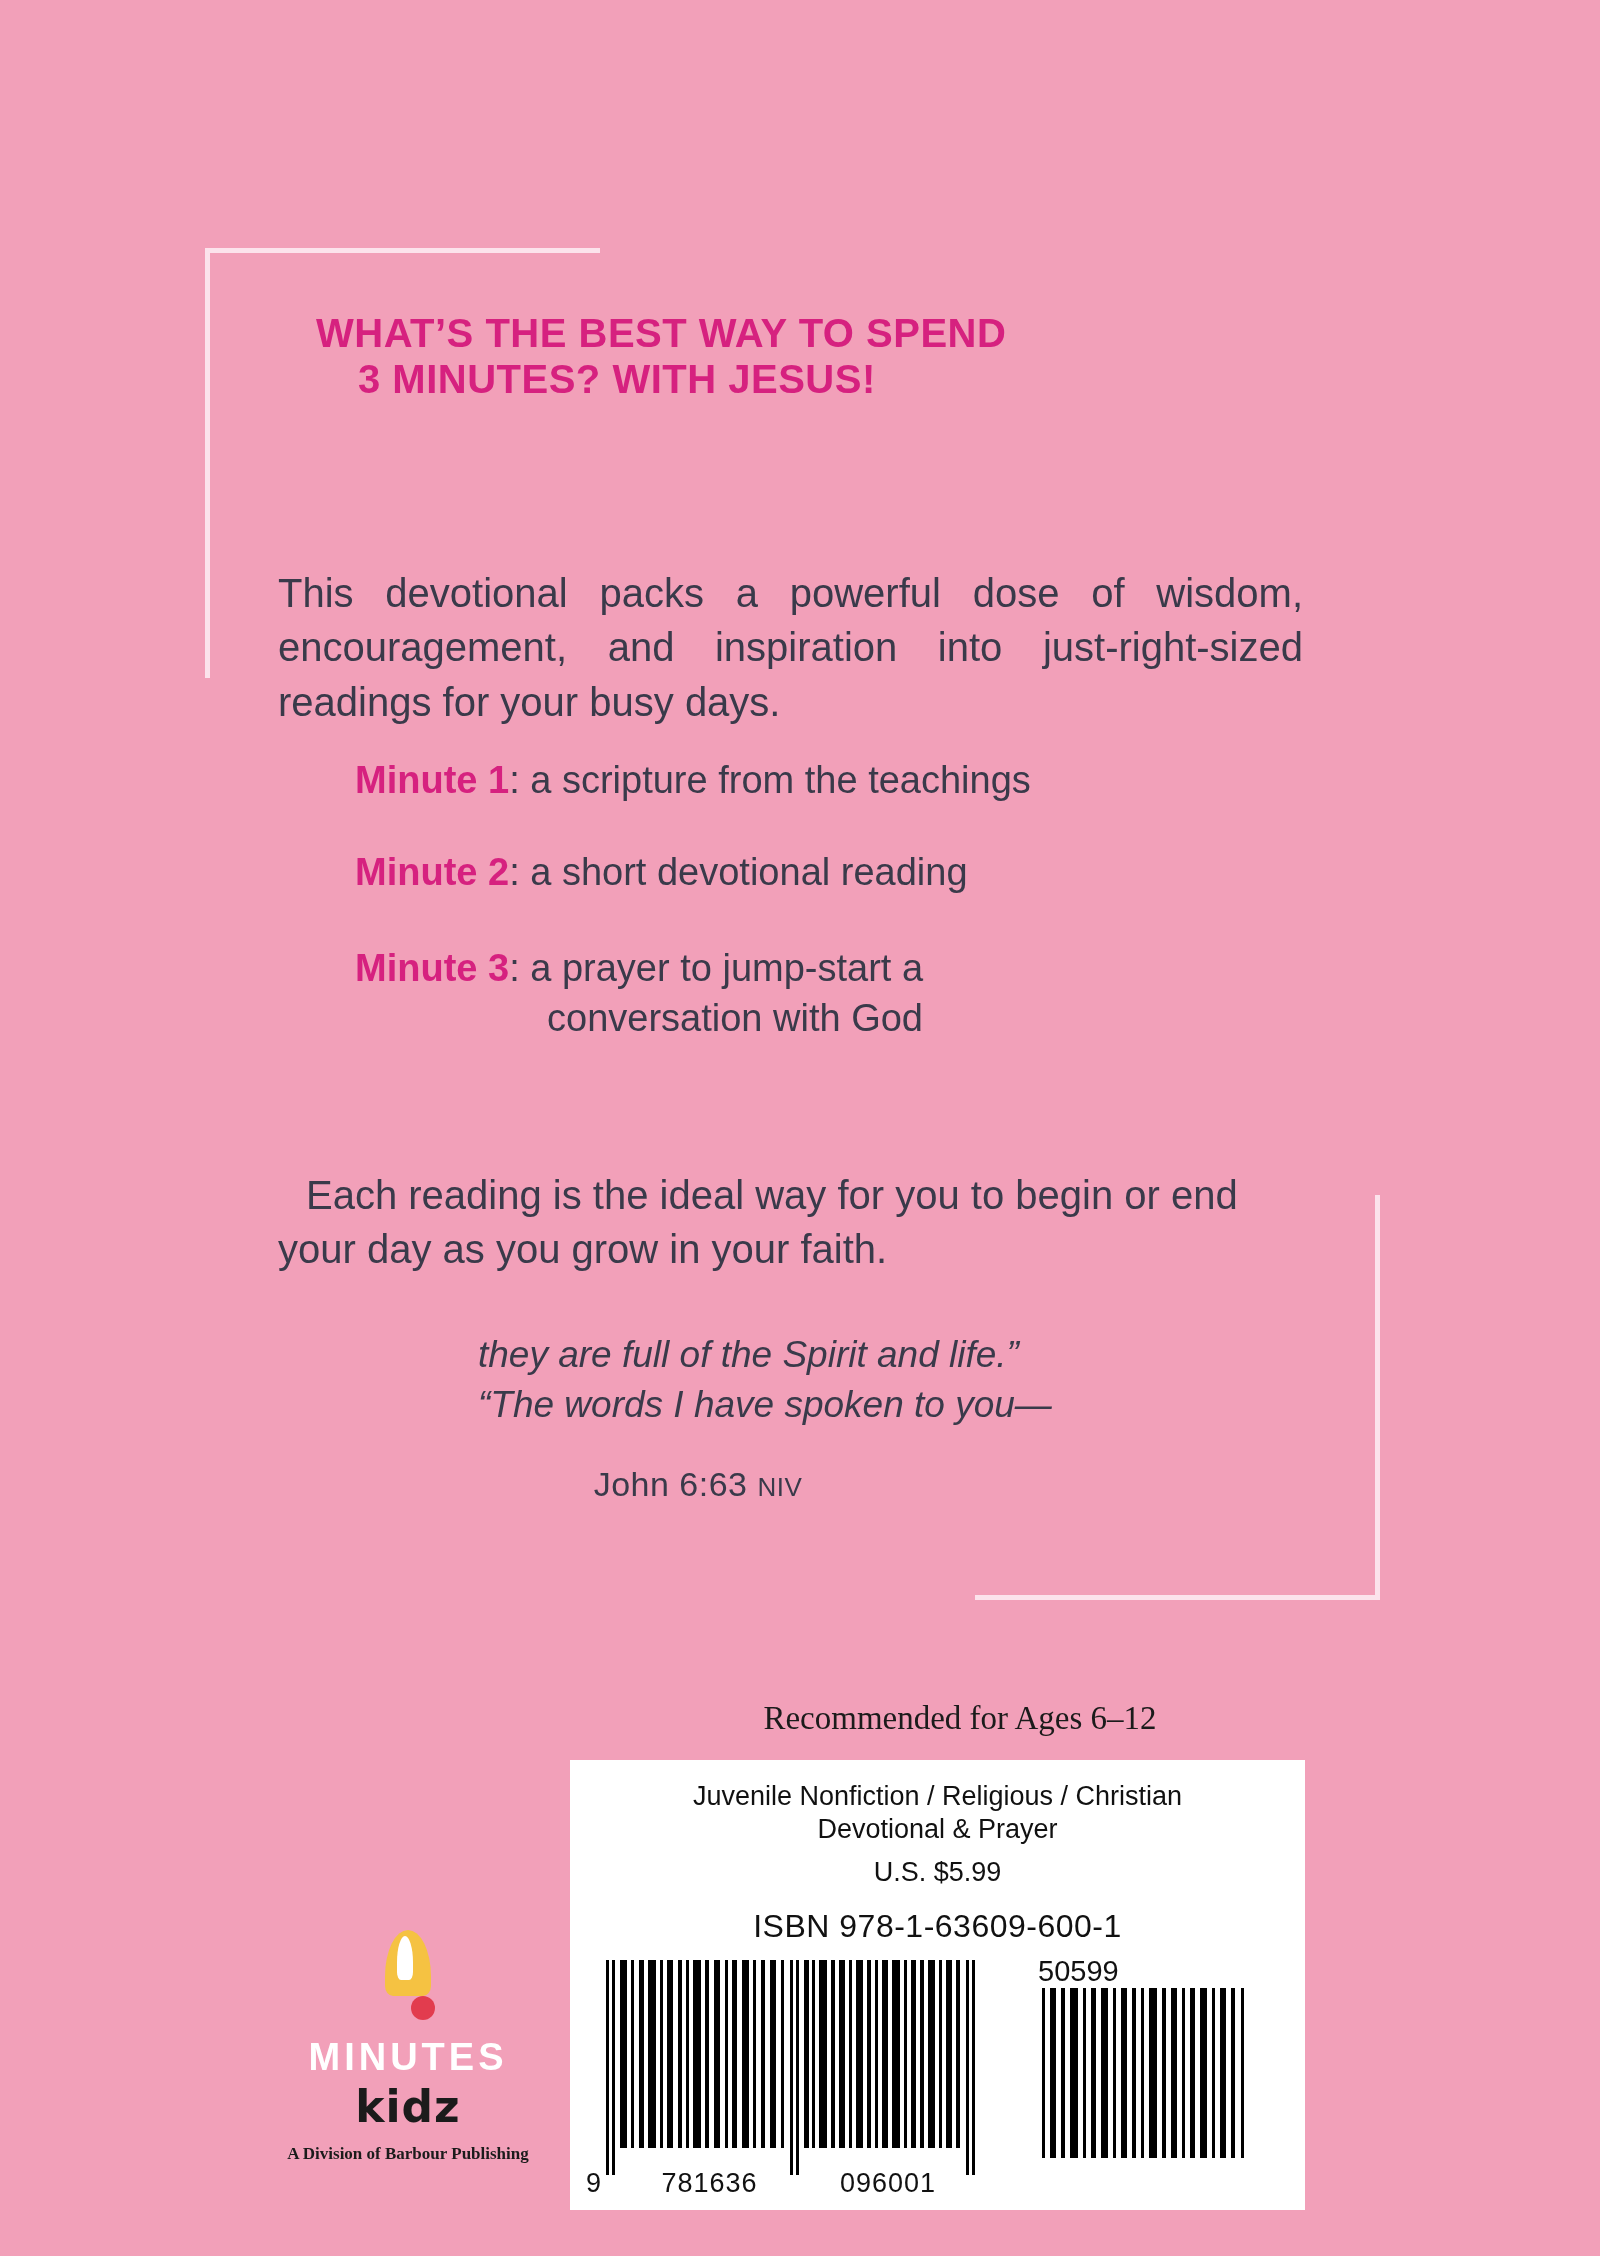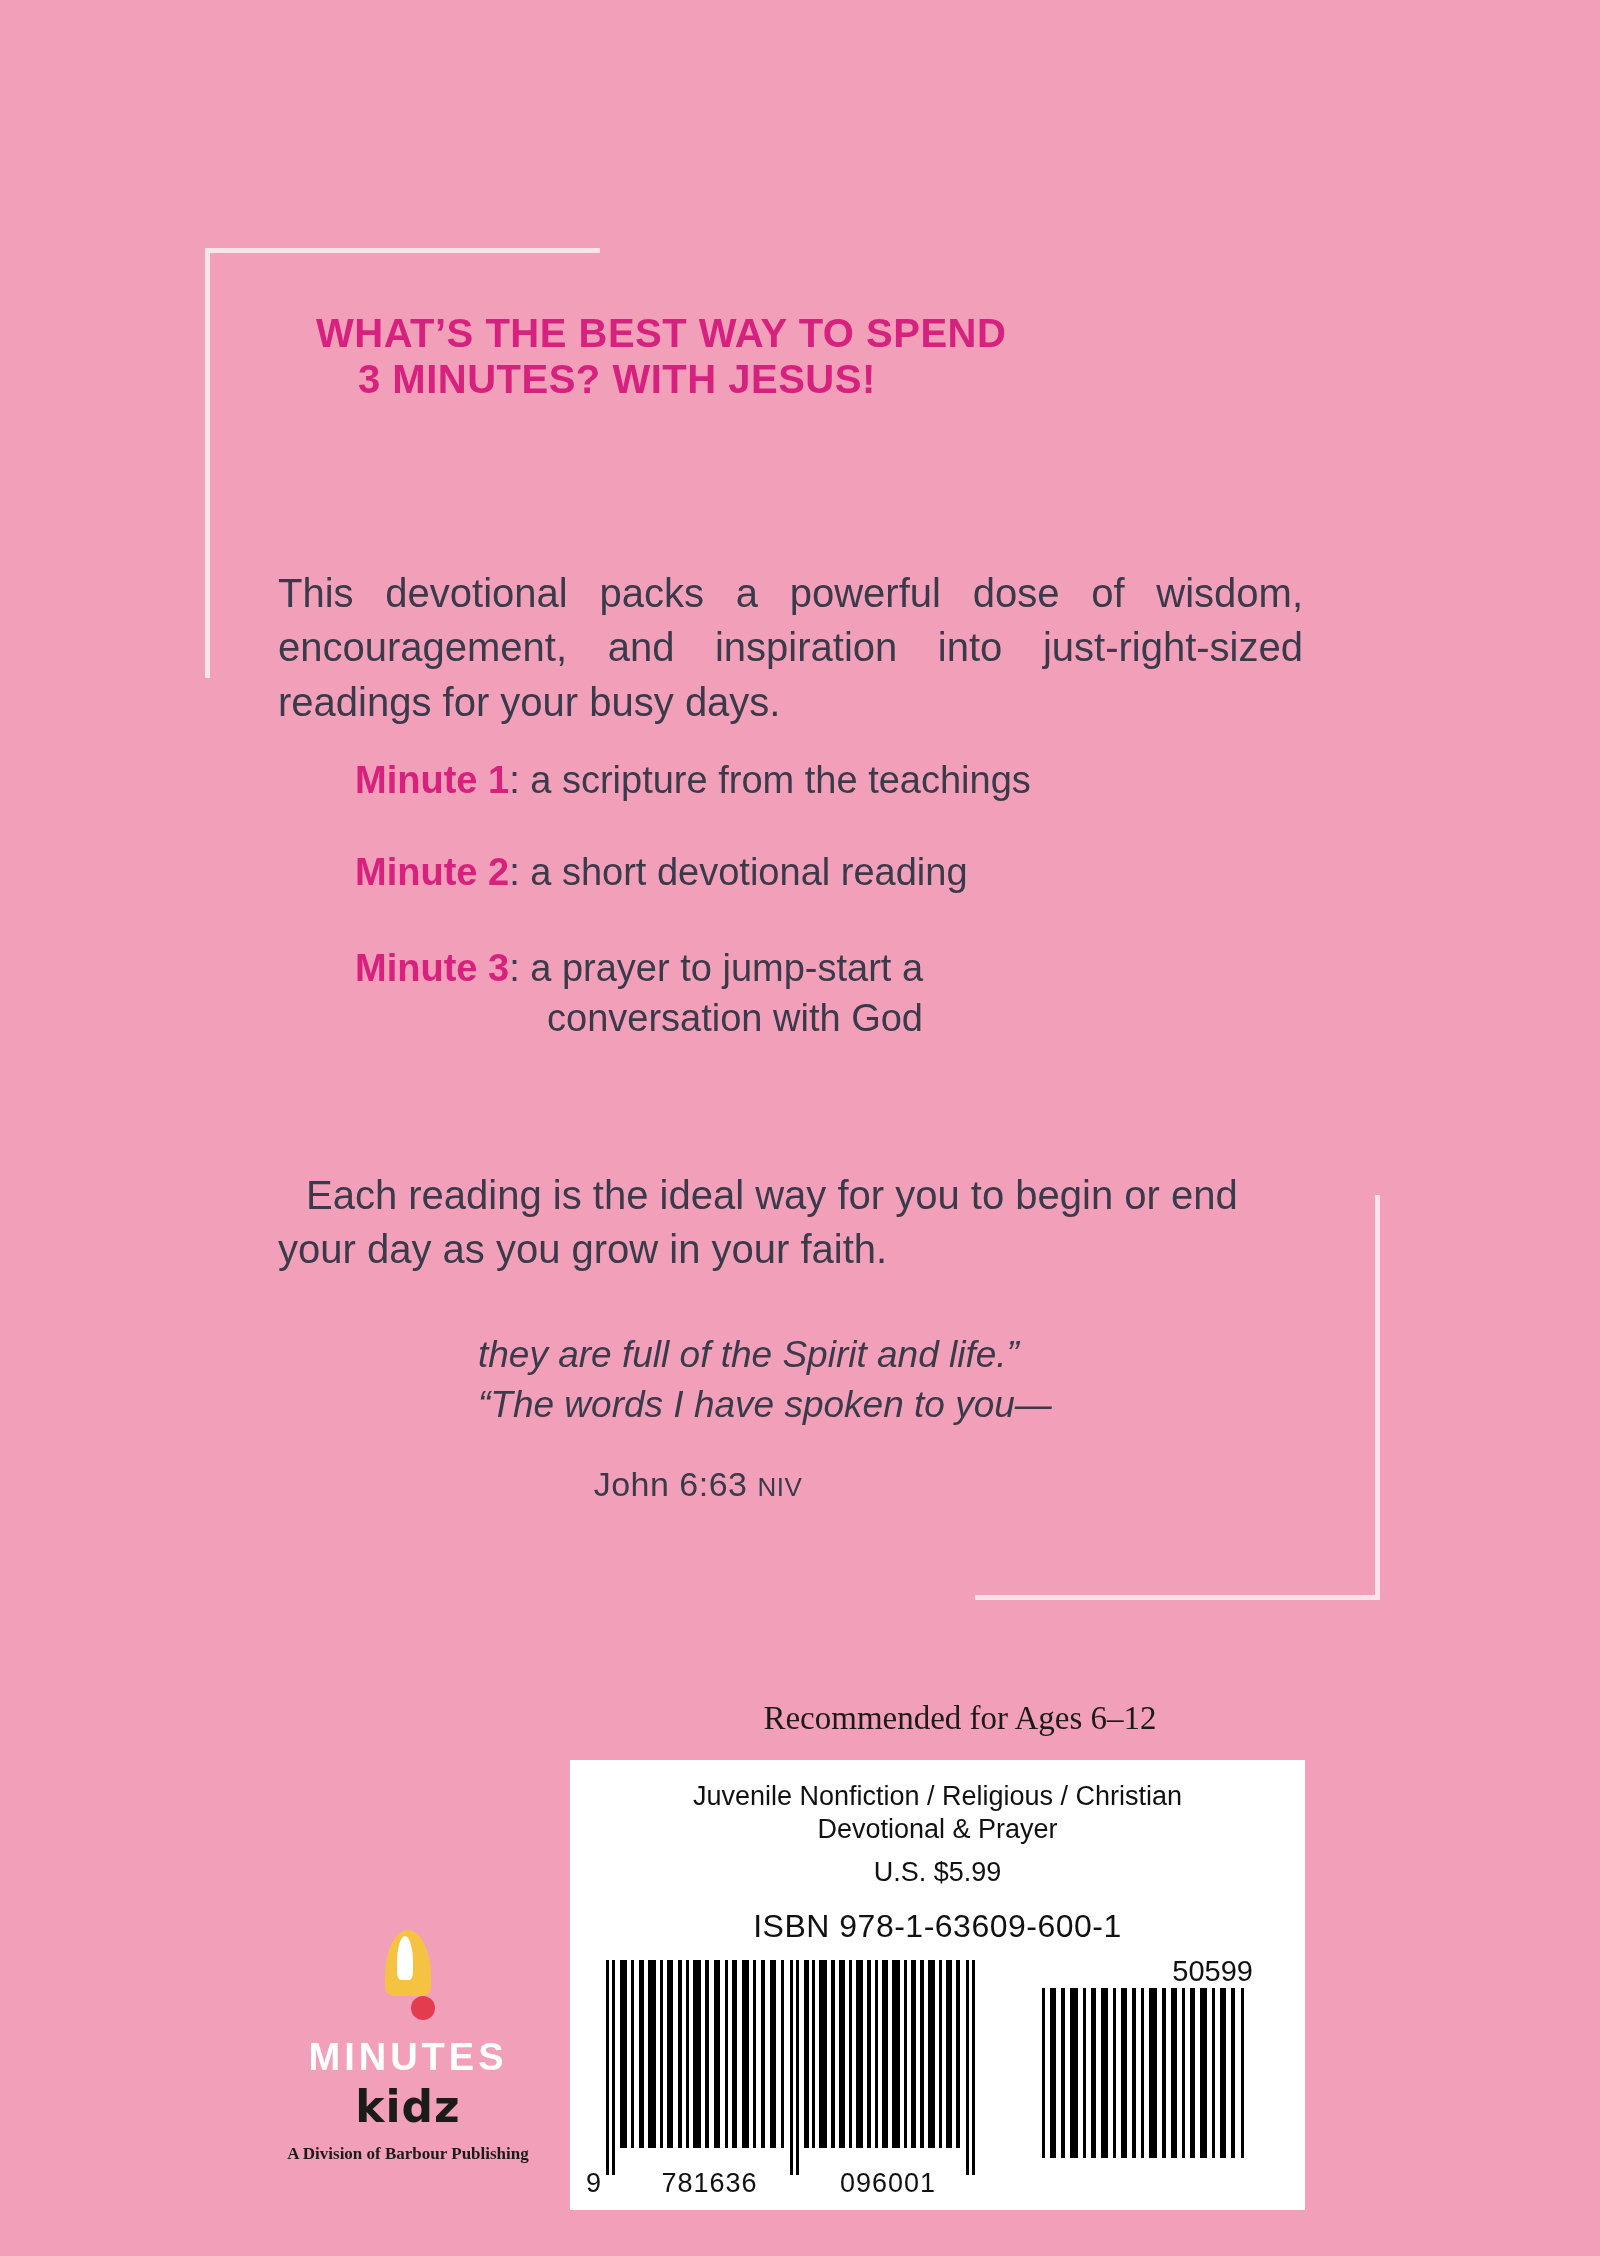--- a/index.html
+++ b/index.html
@@ -187,21 +187,21 @@
     left: 468px;
     top: 228px;
     width: 215px;
     height: 170px;
   }
   .addon-num {
     position: absolute;
     left: 468px;
     top: 195px;
     width: 215px;
-    text-align: right;
+    text-align: left;
     font-size: 29px;
     color: #111;
     font-family: "Liberation Sans", sans-serif;
   }
   .ean-digits {
     position: absolute;
     left: 16px;
     top: 408px;
     width: 400px;
     font-size: 27px;

